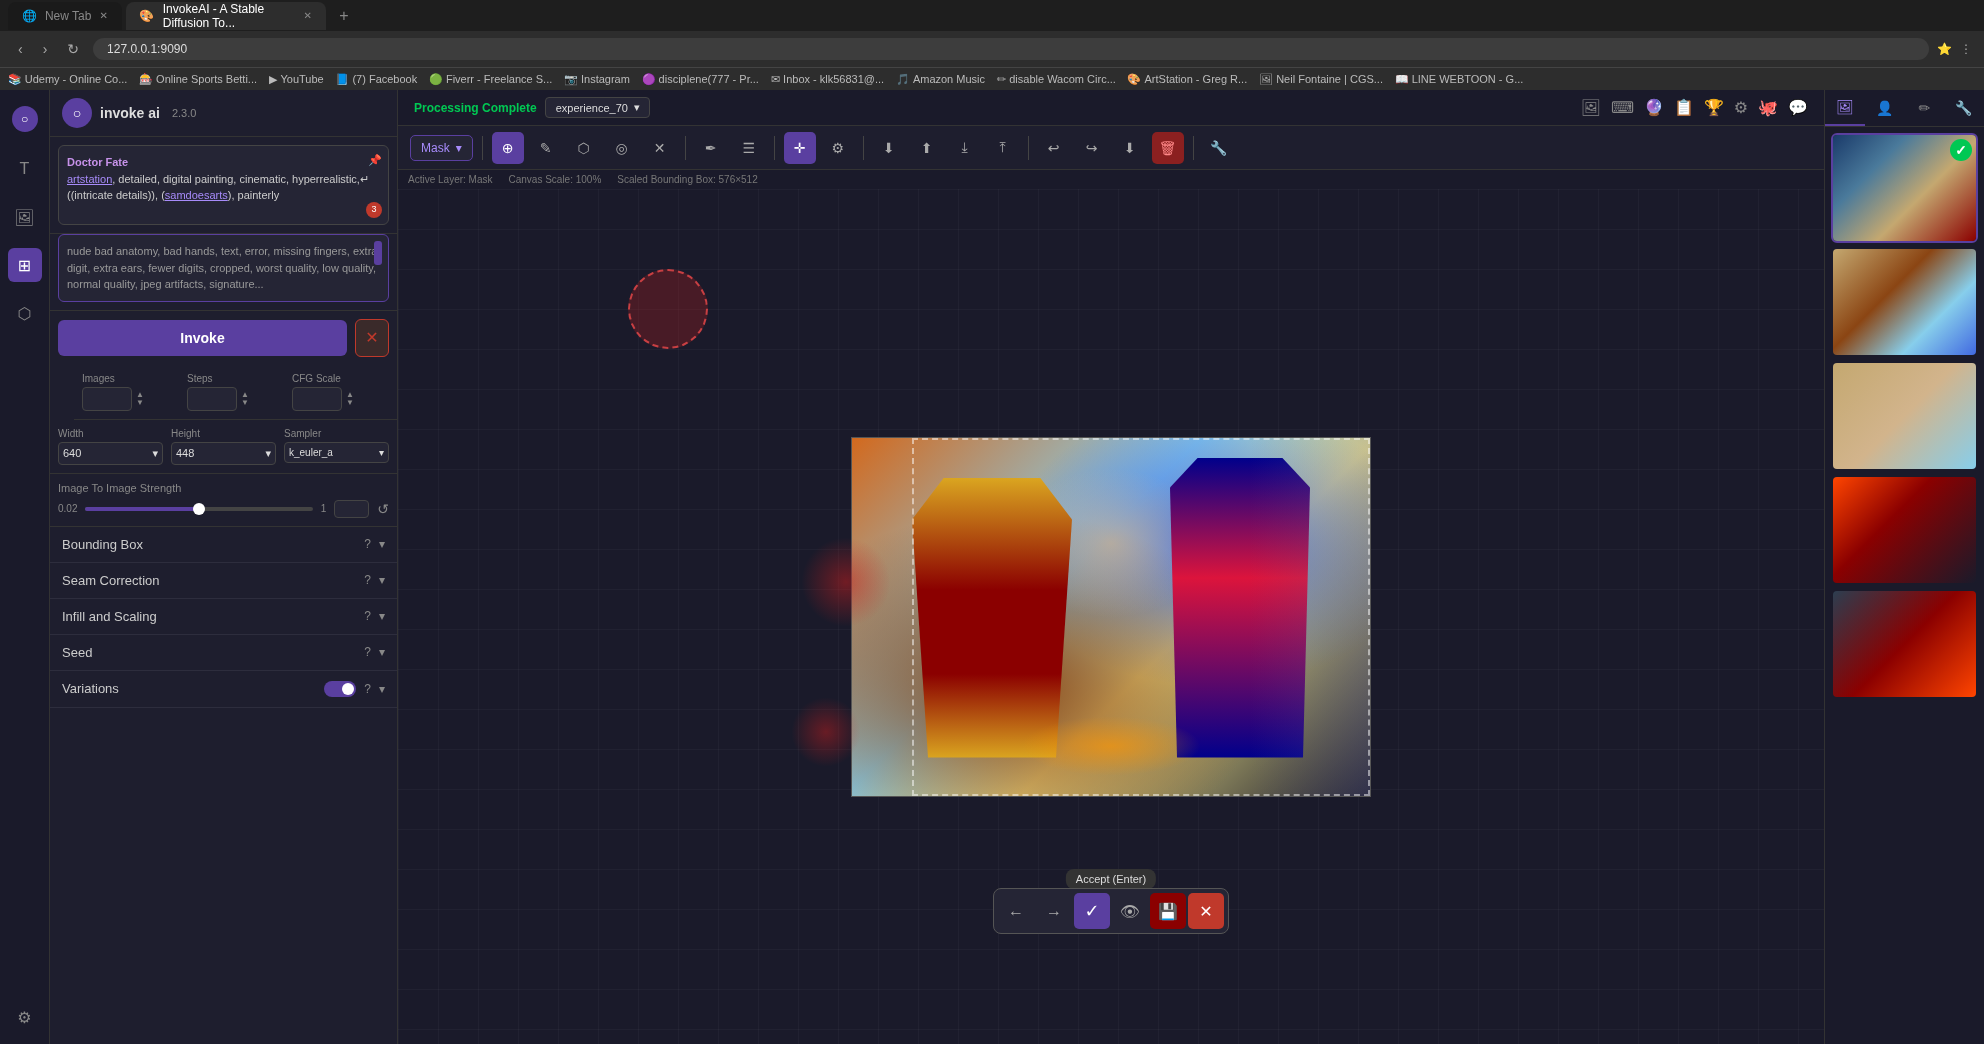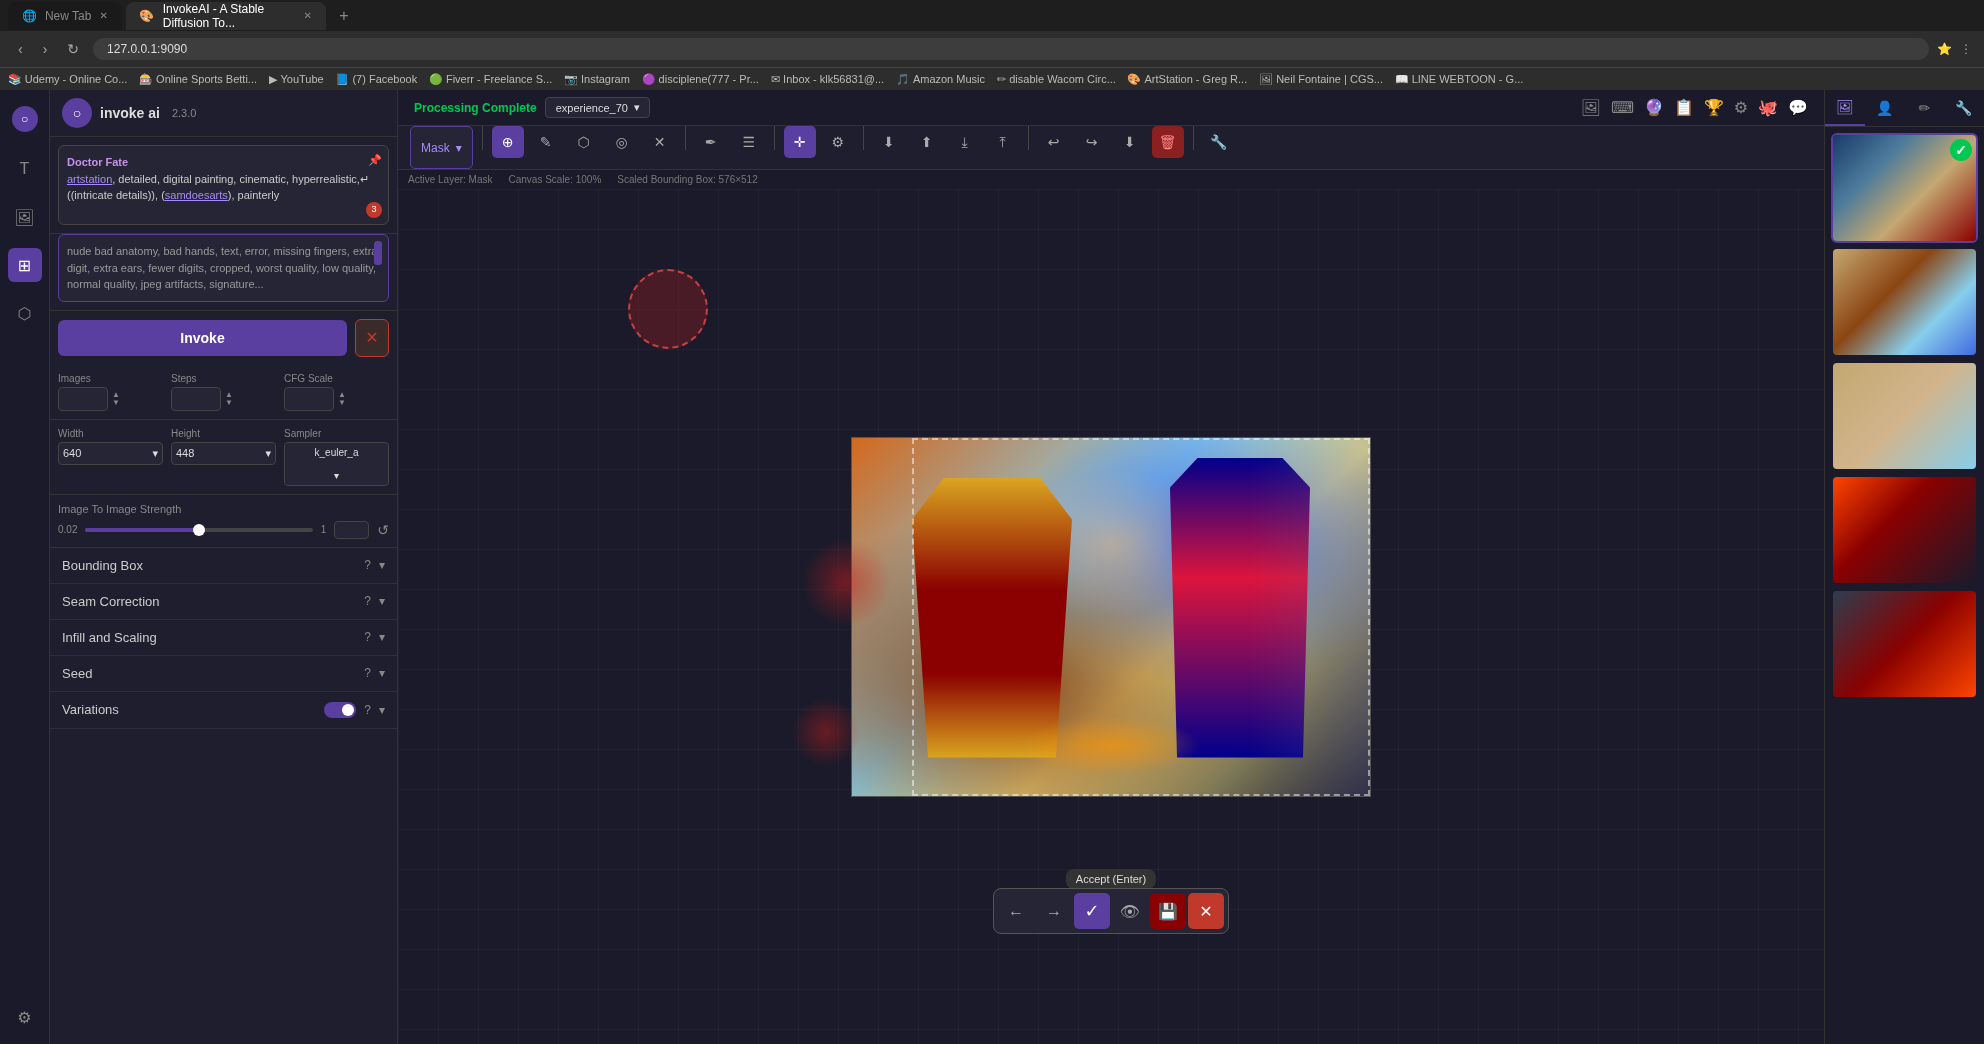--- a/index.html
+++ b/index.html
@@ -39,21 +39,21 @@
     .prompt-box { background: #252535; border: 1px solid #444; border-radius: 6px; padding: 8px; min-height: 80px; color: #ccc; font-size: 11px; line-height: 1.5; position: relative; }
     .prompt-pin { position: absolute; top: 6px; right: 6px; color: #888; cursor: pointer; }
     .badge-red { background: #c0392b; color: white; border-radius: 50%; width: 16px; height: 16px; display: flex; align-items: center; justify-content: center; font-size: 9px; position: absolute; bottom: 6px; right: 6px; }
     .neg-prompt-box { background: #252535; border: 1px solid #5a3fa0; border-radius: 6px; padding: 8px; min-height: 60px; color: #999; font-size: 11px; line-height: 1.5; position: relative; }
     .neg-badge { position: absolute; right: 6px; top: 6px; width: 8px; height: 24px; background: #5a3fa0; border-radius: 3px; }
 
     .invoke-row { display: flex; align-items: center; gap: 8px; padding: 8px; }
     .invoke-btn { flex: 1; background: #5a3fa0; color: white; border: none; border-radius: 6px; padding: 10px; font-size: 14px; font-weight: bold; cursor: pointer; }
     .cancel-btn { width: 34px; height: 38px; background: #3a2a2a; border: 1px solid #c0392b; border-radius: 6px; display: flex; align-items: center; justify-content: center; color: #c0392b; cursor: pointer; font-size: 16px; }
 
-    .params-grid { display: grid; grid-template-columns: 1fr 1fr 1fr; gap: 8px; padding: 8px; border-bottom: 1px solid #333; }
+    .params-grid { display: grid; grid-template-columns: 1fr 1fr 1fr; gap: 8px; padding: 8px; border-bottom: 1px solid #333; margin-left: 24px; }
     .param-group { display: flex; flex-direction: column; gap: 3px; }
     .param-label { font-size: 10px; color: #888; }
     .param-value { display: flex; align-items: center; gap: 4px; }
     .param-input { background: #252535; border: 1px solid #444; border-radius: 4px; padding: 4px 6px; color: #ddd; font-size: 12px; width: 60px; }
     .param-spinners { display: flex; flex-direction: column; }
     .spinner-btn { background: none; border: none; color: #888; cursor: pointer; font-size: 8px; line-height: 1; }
 
     .whs-row { display: grid; grid-template-columns: 1fr 1fr 1fr; gap: 8px; padding: 8px; border-bottom: 1px solid #333; }
     .wh-select { background: #252535; border: 1px solid #444; border-radius: 4px; padding: 4px 4px; color: #ddd; font-size: 11px; width: 100%; display: flex; align-items: center; justify-content: space-between; cursor: pointer; gap: 12px; }
 
@@ -76,21 +76,21 @@
     
     .top-bar { height: 36px; background: #1a1a2a; border-bottom: 1px solid #333; display: flex; align-items: center; justify-content: space-between; padding: 0 16px; }
     .top-bar-left { display: flex; align-items: center; gap: 8px; }
     .status-complete { color: #00c853; font-size: 12px; font-weight: bold; }
     .model-select { display: flex; align-items: center; gap: 6px; background: #252535; border: 1px solid #444; border-radius: 4px; padding: 3px 10px; cursor: pointer; color: #ddd; font-size: 11px; }
     .top-bar-right { display: flex; gap: 10px; color: #888; }
     .top-bar-icon { cursor: pointer; font-size: 16px; }
 
     
     .main-area { flex: 1; display: flex; flex-direction: column; background: #15151f; overflow: hidden; }
-    .canvas-toolbar { height: 44px; background: #1e1e2e; border-bottom: 1px solid #333; display: flex; padding: 0 12px; gap: 6px; }
+    .canvas-toolbar { height: 44px; background: #1e1e2e; border-bottom: 1px solid #333; display: flex; align-items: center; padding: 0 12px; gap: 6px; }
     .tool-btn { width: 32px; height: 32px; display: flex; align-items: center; justify-content: center; border-radius: 5px; cursor: pointer; color: #aaa; font-size: 14px; }
     .tool-btn.active { background: #5a3fa0; color: white; }
     .tool-separator { width: 1px; height: 24px; background: #444; margin: 0 3px; }
     .mask-btn { display: flex; align-items: center; gap: 6px; padding: 5px 10px; background: #252535; border: 1px solid #5a3fa0; border-radius: 5px; cursor: pointer; color: #a78bfa; font-size: 12px; }
 
     .canvas-info { padding: 4px 10px; background: #1a1a2a; font-size: 10px; color: #777; display: flex; gap: 16px; }
     .canvas-bg { flex: 1; position: relative; overflow: hidden; background: #1a1a2a; background-image: 
       linear-gradient(rgba(255,255,255,0.03) 1px, transparent 1px),
       linear-gradient(90deg, rgba(255,255,255,0.03) 1px, transparent 1px);
     background-size: 40px 40px; display: flex; align-items: center; justify-content: center; }
@@ -274,21 +274,21 @@
       </div>
       <div class="param-group">
         <span class="param-label">Height</span>
         <div class="wh-select">
           <span>448</span>
           <span>▾</span>
         </div>
       </div>
       <div class="param-group">
         <span class="param-label">Sampler</span>
-        <div class="wh-select" style="font-size:10px;flex-direction:column;">
+        <div class="wh-select" style="font-size:10px;">
           <span>k_euler_a</span>
           <span>▾</span>
         </div>
       </div>
     </div>
 
     <div class="strength-row">
       <div class="strength-label">Image To Image Strength</div>
       <div class="slider-row">
         <span class="slider-min">0.02</span>

